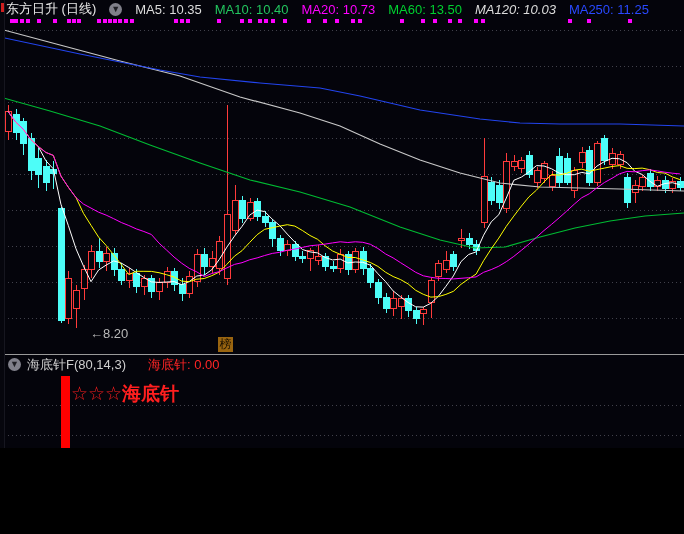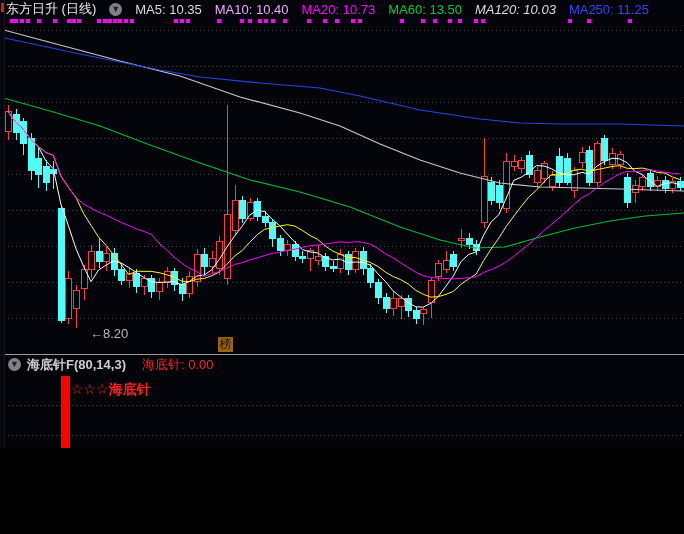--- a/index.html
+++ b/index.html
@@ -10,23 +10,23 @@
   .corner-mark{position:absolute;left:1px;top:3px;width:3px;height:9px;background:#cf1f1f;}
   .titlebar{position:absolute;left:6px;top:0;height:18px;display:flex;align-items:center;gap:13px;font-size:13px;white-space:nowrap;}
   .title{color:#e8e8e8;}
   .circle-btn{width:13px;height:13px;border-radius:50%;background:#80808a;color:#1e1e24;font-size:9px;line-height:13px;
       text-align:center;display:inline-block;}
   .ma-label{font-size:13px;text-align:right;}
   .low-label{position:absolute;left:90px;top:326px;color:#b9b9b9;font-size:13px;}
   .rank-badge{position:absolute;left:218px;top:337px;width:15px;height:15px;background:#9a6510;color:#1a1000;
       font-size:12px;line-height:15px;text-align:center;}
   .panel-header{position:absolute;left:8px;top:356px;height:17px;display:flex;align-items:center;gap:6px;font-size:13px;white-space:nowrap;}
-  .panel-name{color:#cfcfcf;font-weight:bold;}
-  .panel-value{color:#ff2525;margin-left:10px;}
-  .signal-text{position:absolute;left:71px;top:381px;color:#ff1f1f;font-size:14px;font-weight:bold;}
+  .panel-name{color:#cfcfcf;}
+  .panel-value{color:#ff2525;margin-left:16px;}
+  .signal-text{position:absolute;left:71px;top:381px;color:#ff1f1f;font-size:19px;font-weight:bold;}
   .red-bar{position:absolute;background:#ff0000;}
   .bottom-strip{position:absolute;left:0;top:528px;width:684px;height:6px;background:#0f0f16;border-top:1px solid #26262e;}
   .grip{position:absolute;left:8px;top:530px;width:6px;height:2px;background:#80808a;}
 </style>
 </head>
 <body>
 
 <div id="app">
   <svg id="chart-svg" width="684" height="534">
       <line x1="0" y1="30.5" x2="684" y2="30.5" stroke="#41414b" stroke-dasharray="1 3" shape-rendering="crispEdges"></line>
@@ -272,21 +272,21 @@
       <polyline points="8.0,111.3 15.6,122.0 23.1,129.1 30.6,139.3 38.2,146.4 45.8,152.4 53.3,155.4 60.9,176.0 68.4,187.3 76.0,197.6 83.5,204.1 91.0,208.1 98.6,212.2 106.1,215.1 113.7,218.7 121.3,222.5 128.8,225.5 136.3,228.9 143.9,231.5 151.4,234.5 159.0,243.1 166.5,250.0 174.1,257.1 181.7,263.2 189.2,268.3 196.8,271.9 204.3,276.6 211.8,273.5 219.4,271.6 226.9,267.9 234.5,264.4 242.0,262.7 249.6,259.8 257.1,257.9 264.7,255.5 272.3,253.4 279.8,252.3 287.3,250.2 294.9,249.1 302.4,247.4 310.0,245.8 317.6,245.0 325.1,244.1 332.6,242.9 340.2,241.8 347.8,242.5 355.3,241.8 362.8,242.3 370.4,244.3 377.9,248.5 385.5,253.9 393.1,257.9 400.6,262.7 408.1,267.4 415.7,272.3 423.3,275.8 430.8,277.3 438.3,278.3 445.9,278.5 453.4,278.9 461.0,278.3 468.6,277.7 476.1,276.9 483.6,272.3 491.2,269.6 498.8,266.2 506.3,261.7 513.8,256.4 521.4,250.3 528.9,244.1 536.5,237.2 544.0,230.5 551.6,224.3 559.1,217.9 566.7,211.1 574.3,204.1 581.8,197.7 589.4,193.7 596.9,187.9 604.4,182.5 612.0,178.3 619.5,173.8 627.1,171.4 634.6,171.8 642.2,170.7 649.8,169.9 657.3,170.9 664.9,172.2 672.4,173.2 679.9,173.9" fill="none" stroke="#ff00ff" stroke-width="1"></polyline>
     </svg>
 
   <div class="left-edge"></div>
   <div class="corner-mark"></div>
 
   <div class="titlebar">
     <span class="title">东方日升 (日线)</span>
     <span class="circle-btn">▼</span>
     <span class="ma-label" style="color: rgb(220, 220, 220);">MA5: 10.35</span>
-    <span class="ma-label" style="color: #f0abfc;">MA10: 10.40</span>
+    <span class="ma-label" style="color: #22c55e;">MA10: 10.40</span>
     <span class="ma-label" style="color: rgb(255, 0, 255);">MA20: 10.73</span>
     <span class="ma-label" style="color: rgb(0, 208, 48);">MA60: 13.50</span>
     <span class="ma-label" style="color: rgb(220, 220, 220); font-style: italic;">MA120: 10.03</span>
     <span class="ma-label" style="color: rgb(41, 73, 255);">MA250: 11.25</span>
   </div>
 
   <div class="low-label">←8.20</div>
   <div class="rank-badge">榜</div>
 
   <div class="panel-header">

